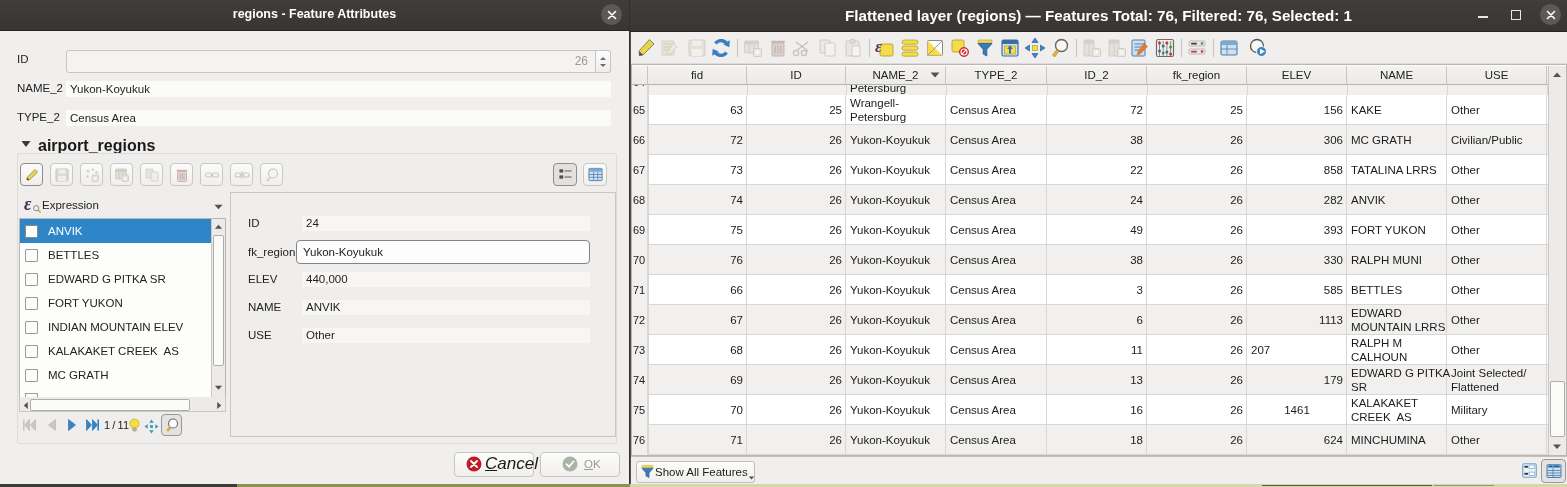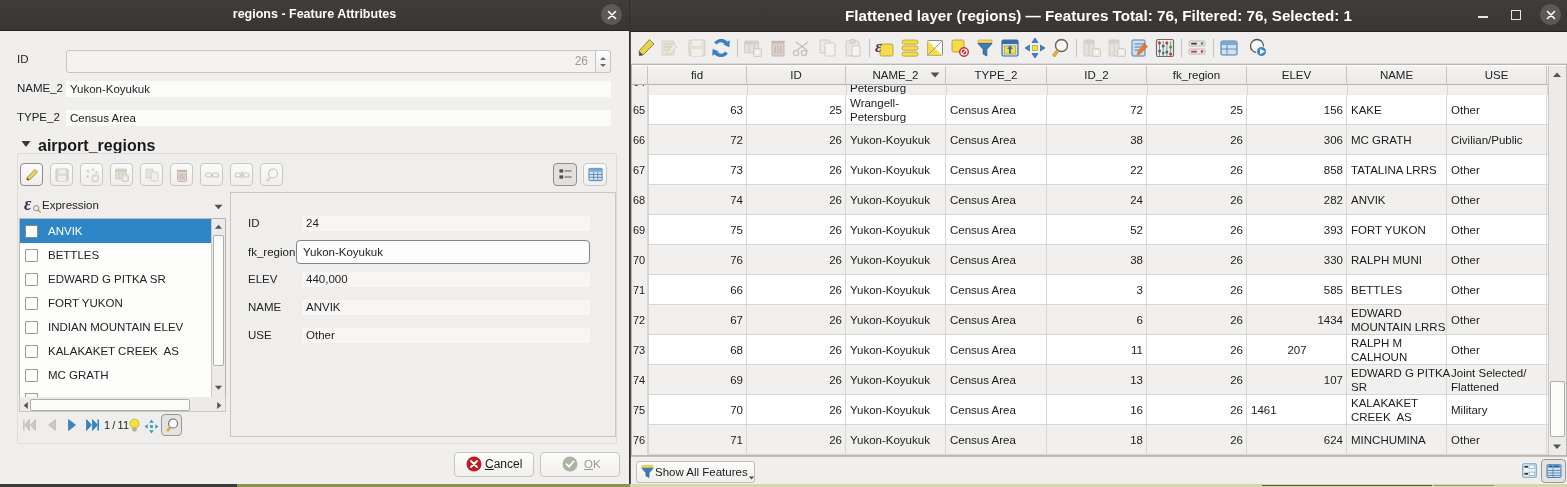--- a/index.html
+++ b/index.html
@@ -197,21 +197,21 @@
 <div class="abs" style="left:302px;top:300px;width:288px;height:15px;background:#f7f6f5;"></div>
 <div class="abs" style="left:306px;top:300px;width:280px;height:15px;line-height:15px;font-size:11.5px;color:#232323;">ANVIK</div>
 <div class="abs" style="left:248px;top:329px;width:52px;height:15px;font-size:11.5px;color:#232323;">USE</div>
 <div class="abs" style="left:302px;top:328px;width:288px;height:15px;background:#f7f6f5;"></div>
 <div class="abs" style="left:306px;top:328px;width:280px;height:15px;line-height:15px;font-size:11.5px;color:#232323;">Other</div>
 <div class="abs" style="left:454px;top:452px;width:80px;height:25px;background:linear-gradient(#fcfcfb,#f1f0ef);border:1px solid #c6c5c4;border-radius:4px;box-sizing:border-box;"></div>
 <svg class="abs" style="left:466px;top:456px;width:16px;height:16px;" viewBox="0 0 16 16">
     <circle cx="8" cy="8" r="7.5" fill="#c01c28"></circle>
     <path d="M5 5 L11 11 M11 5 L5 11" stroke="#ffffff" stroke-width="1.8" stroke-linecap="round"></path>
   </svg>
-<div class="abs" style="left:485px;top:456px;width:46px;height:16px;font-size:12px;color:#1a1a1a;line-height:16px;"><u>C</u>ancel</div>
+<div class="abs" style="left:485px;top:456px;width:46px;height:16px;font-size:17px;color:#1a1a1a;line-height:16px;font-style:italic;"><u>C</u>ancel</div>
 <div class="abs" style="left:540px;top:452px;width:80px;height:25px;background:linear-gradient(#fcfcfb,#f1f0ef);border:1px solid #c6c5c4;border-radius:4px;box-sizing:border-box;"></div>
 <svg class="abs" style="left:562px;top:456px;width:16px;height:16px;" viewBox="0 0 16 16">
     <circle cx="8" cy="8" r="7.5" fill="#aab4a4"></circle>
     <path d="M4.5 8.2 L7 10.7 L11.5 5.5" stroke="#ffffff" stroke-width="1.8" fill="none" stroke-linecap="round"></path>
   </svg>
 <div class="abs" style="left:584px;top:456px;width:30px;height:16px;font-size:11.5px;color:#9a9998;line-height:16px;"><u>O</u>K</div>
 <div class="abs" style="left:630px;top:0px;width:937px;height:484px;background:#f0efee;border-left:1px solid #55514e;box-sizing:border-box;"></div>
 <div class="abs" style="left:630px;top:0px;width:937px;height:32px;background:linear-gradient(#413d3a,#393532);border-bottom:1px solid #262422;box-sizing:border-box;"></div>
 <div class="abs" style="left:630px;top:0px;width:937px;height:31px;line-height:31px;text-align:center;color:#fff;font-weight:bold;font-size:15.2px;">Flattened layer (regions) — Features Total: 76, Filtered: 76, Selected: 1</div>
 <div class="abs" style="left:1478px;top:16px;width:10px;height:1.8px;background:#e8e7e6;"></div>
@@ -503,21 +503,21 @@
 <div class="abs" style="left:1046px;top:215px;width:1px;height:30px;background:#d8d7d6;"></div>
 <div class="abs" style="left:1146px;top:215px;width:1px;height:30px;background:#d8d7d6;"></div>
 <div class="abs" style="left:1246px;top:215px;width:1px;height:30px;background:#d8d7d6;"></div>
 <div class="abs" style="left:1346px;top:215px;width:1px;height:30px;background:#d8d7d6;"></div>
 <div class="abs" style="left:1446px;top:215px;width:1px;height:30px;background:#d8d7d6;"></div>
 <div class="abs" style="left:1546px;top:215px;width:1px;height:30px;background:#d8d7d6;"></div>
 <div class="abs" style="left:652px;top:215px;width:91px;height:30px;line-height:30px;font-size:11.5px;color:#1c1c1c;text-align:right;white-space:nowrap;">75</div>
 <div class="abs" style="left:751px;top:215px;width:91px;height:30px;line-height:30px;font-size:11.5px;color:#1c1c1c;text-align:right;white-space:nowrap;">26</div>
 <div class="abs" style="left:850px;top:215px;width:92px;height:30px;line-height:30px;font-size:11.5px;color:#1c1c1c;text-align:left;white-space:nowrap;">Yukon-Koyukuk</div>
 <div class="abs" style="left:950px;top:215px;width:93px;height:30px;line-height:30px;font-size:11.5px;color:#1c1c1c;text-align:left;white-space:nowrap;">Census Area</div>
-<div class="abs" style="left:1051px;top:215px;width:92px;height:30px;line-height:30px;font-size:11.5px;color:#1c1c1c;text-align:right;white-space:nowrap;">52</div>
+<div class="abs" style="left:1051px;top:215px;width:92px;height:30px;line-height:30px;font-size:11.5px;color:#1c1c1c;text-align:right;white-space:nowrap;">49</div>
 <div class="abs" style="left:1151px;top:215px;width:92px;height:30px;line-height:30px;font-size:11.5px;color:#1c1c1c;text-align:right;white-space:nowrap;">26</div>
 <div class="abs" style="left:1251px;top:215px;width:92px;height:30px;line-height:30px;font-size:11.5px;color:#1c1c1c;text-align:right;white-space:nowrap;">393</div>
 <div class="abs" style="left:1351px;top:215px;width:92px;height:30px;line-height:30px;font-size:11.5px;color:#1c1c1c;text-align:left;white-space:nowrap;">FORT YUKON</div>
 <div class="abs" style="left:1451px;top:215px;width:92px;height:30px;line-height:30px;font-size:11.5px;color:#1c1c1c;text-align:left;white-space:nowrap;">Other</div>
 <div class="abs" style="left:632px;top:245px;width:916px;height:30px;background:#f1f0ef;border-bottom:1px solid #d8d7d6;box-sizing:border-box;"></div>
 <div class="abs" style="left:632px;top:245px;width:16px;height:30px;background:#f1f0ef;border-right:1px solid #d8d7d6;box-sizing:border-box;line-height:30px;font-size:11px;color:#232323;padding-left:1px;">70</div>
 <div class="abs" style="left:648px;top:245px;width:1px;height:30px;background:#d8d7d6;"></div>
 <div class="abs" style="left:746px;top:245px;width:1px;height:30px;background:#d8d7d6;"></div>
 <div class="abs" style="left:845px;top:245px;width:1px;height:30px;background:#d8d7d6;"></div>
 <div class="abs" style="left:945px;top:245px;width:1px;height:30px;background:#d8d7d6;"></div>
@@ -568,21 +568,21 @@
 <div class="abs" style="left:1246px;top:305px;width:1px;height:30px;background:#d8d7d6;"></div>
 <div class="abs" style="left:1346px;top:305px;width:1px;height:30px;background:#d8d7d6;"></div>
 <div class="abs" style="left:1446px;top:305px;width:1px;height:30px;background:#d8d7d6;"></div>
 <div class="abs" style="left:1546px;top:305px;width:1px;height:30px;background:#d8d7d6;"></div>
 <div class="abs" style="left:652px;top:305px;width:91px;height:30px;line-height:30px;font-size:11.5px;color:#1c1c1c;text-align:right;white-space:nowrap;">67</div>
 <div class="abs" style="left:751px;top:305px;width:91px;height:30px;line-height:30px;font-size:11.5px;color:#1c1c1c;text-align:right;white-space:nowrap;">26</div>
 <div class="abs" style="left:850px;top:305px;width:92px;height:30px;line-height:30px;font-size:11.5px;color:#1c1c1c;text-align:left;white-space:nowrap;">Yukon-Koyukuk</div>
 <div class="abs" style="left:950px;top:305px;width:93px;height:30px;line-height:30px;font-size:11.5px;color:#1c1c1c;text-align:left;white-space:nowrap;">Census Area</div>
 <div class="abs" style="left:1051px;top:305px;width:92px;height:30px;line-height:30px;font-size:11.5px;color:#1c1c1c;text-align:right;white-space:nowrap;">6</div>
 <div class="abs" style="left:1151px;top:305px;width:92px;height:30px;line-height:30px;font-size:11.5px;color:#1c1c1c;text-align:right;white-space:nowrap;">26</div>
-<div class="abs" style="left:1251px;top:305px;width:92px;height:30px;line-height:30px;font-size:11.5px;color:#1c1c1c;text-align:right;white-space:nowrap;">1434</div>
+<div class="abs" style="left:1251px;top:305px;width:92px;height:30px;line-height:30px;font-size:11.5px;color:#1c1c1c;text-align:right;white-space:nowrap;">1113</div>
 <div class="abs" style="left:1351px;top:306px;width:92px;height:28px;font-size:11.5px;color:#1c1c1c;text-align:left;white-space:nowrap;">
     <div style="line-height:14px">EDWARD</div>
     <div style="line-height:14px">MOUNTAIN LRRS</div>
   </div>
 <div class="abs" style="left:1451px;top:305px;width:92px;height:30px;line-height:30px;font-size:11.5px;color:#1c1c1c;text-align:left;white-space:nowrap;">Other</div>
 <div class="abs" style="left:632px;top:335px;width:916px;height:30px;background:#ffffff;border-bottom:1px solid #d8d7d6;box-sizing:border-box;"></div>
 <div class="abs" style="left:632px;top:335px;width:16px;height:30px;background:#f1f0ef;border-right:1px solid #d8d7d6;box-sizing:border-box;line-height:30px;font-size:11px;color:#232323;padding-left:1px;">73</div>
 <div class="abs" style="left:648px;top:335px;width:1px;height:30px;background:#d8d7d6;"></div>
 <div class="abs" style="left:746px;top:335px;width:1px;height:30px;background:#d8d7d6;"></div>
 <div class="abs" style="left:845px;top:335px;width:1px;height:30px;background:#d8d7d6;"></div>
@@ -592,21 +592,21 @@
 <div class="abs" style="left:1246px;top:335px;width:1px;height:30px;background:#d8d7d6;"></div>
 <div class="abs" style="left:1346px;top:335px;width:1px;height:30px;background:#d8d7d6;"></div>
 <div class="abs" style="left:1446px;top:335px;width:1px;height:30px;background:#d8d7d6;"></div>
 <div class="abs" style="left:1546px;top:335px;width:1px;height:30px;background:#d8d7d6;"></div>
 <div class="abs" style="left:652px;top:335px;width:91px;height:30px;line-height:30px;font-size:11.5px;color:#1c1c1c;text-align:right;white-space:nowrap;">68</div>
 <div class="abs" style="left:751px;top:335px;width:91px;height:30px;line-height:30px;font-size:11.5px;color:#1c1c1c;text-align:right;white-space:nowrap;">26</div>
 <div class="abs" style="left:850px;top:335px;width:92px;height:30px;line-height:30px;font-size:11.5px;color:#1c1c1c;text-align:left;white-space:nowrap;">Yukon-Koyukuk</div>
 <div class="abs" style="left:950px;top:335px;width:93px;height:30px;line-height:30px;font-size:11.5px;color:#1c1c1c;text-align:left;white-space:nowrap;">Census Area</div>
 <div class="abs" style="left:1051px;top:335px;width:92px;height:30px;line-height:30px;font-size:11.5px;color:#1c1c1c;text-align:right;white-space:nowrap;">11</div>
 <div class="abs" style="left:1151px;top:335px;width:92px;height:30px;line-height:30px;font-size:11.5px;color:#1c1c1c;text-align:right;white-space:nowrap;">26</div>
-<div class="abs" style="left:1251px;top:335px;width:92px;height:30px;line-height:30px;font-size:11.5px;color:#1c1c1c;text-align:center;white-space:nowrap;">207</div>
+<div class="abs" style="left:1251px;top:335px;width:92px;height:30px;line-height:30px;font-size:11.5px;color:#1c1c1c;text-align:left;white-space:nowrap;">207</div>
 <div class="abs" style="left:1351px;top:336px;width:92px;height:28px;font-size:11.5px;color:#1c1c1c;text-align:left;white-space:nowrap;">
     <div style="line-height:14px">RALPH M</div>
     <div style="line-height:14px">CALHOUN</div>
   </div>
 <div class="abs" style="left:1451px;top:335px;width:92px;height:30px;line-height:30px;font-size:11.5px;color:#1c1c1c;text-align:left;white-space:nowrap;">Other</div>
 <div class="abs" style="left:632px;top:365px;width:916px;height:30px;background:#f1f0ef;border-bottom:1px solid #d8d7d6;box-sizing:border-box;"></div>
 <div class="abs" style="left:632px;top:365px;width:16px;height:30px;background:#f1f0ef;border-right:1px solid #d8d7d6;box-sizing:border-box;line-height:30px;font-size:11px;color:#232323;padding-left:1px;">74</div>
 <div class="abs" style="left:648px;top:365px;width:1px;height:30px;background:#d8d7d6;"></div>
 <div class="abs" style="left:746px;top:365px;width:1px;height:30px;background:#d8d7d6;"></div>
 <div class="abs" style="left:845px;top:365px;width:1px;height:30px;background:#d8d7d6;"></div>
@@ -616,21 +616,21 @@
 <div class="abs" style="left:1246px;top:365px;width:1px;height:30px;background:#d8d7d6;"></div>
 <div class="abs" style="left:1346px;top:365px;width:1px;height:30px;background:#d8d7d6;"></div>
 <div class="abs" style="left:1446px;top:365px;width:1px;height:30px;background:#d8d7d6;"></div>
 <div class="abs" style="left:1546px;top:365px;width:1px;height:30px;background:#d8d7d6;"></div>
 <div class="abs" style="left:652px;top:365px;width:91px;height:30px;line-height:30px;font-size:11.5px;color:#1c1c1c;text-align:right;white-space:nowrap;">69</div>
 <div class="abs" style="left:751px;top:365px;width:91px;height:30px;line-height:30px;font-size:11.5px;color:#1c1c1c;text-align:right;white-space:nowrap;">26</div>
 <div class="abs" style="left:850px;top:365px;width:92px;height:30px;line-height:30px;font-size:11.5px;color:#1c1c1c;text-align:left;white-space:nowrap;">Yukon-Koyukuk</div>
 <div class="abs" style="left:950px;top:365px;width:93px;height:30px;line-height:30px;font-size:11.5px;color:#1c1c1c;text-align:left;white-space:nowrap;">Census Area</div>
 <div class="abs" style="left:1051px;top:365px;width:92px;height:30px;line-height:30px;font-size:11.5px;color:#1c1c1c;text-align:right;white-space:nowrap;">13</div>
 <div class="abs" style="left:1151px;top:365px;width:92px;height:30px;line-height:30px;font-size:11.5px;color:#1c1c1c;text-align:right;white-space:nowrap;">26</div>
-<div class="abs" style="left:1251px;top:365px;width:92px;height:30px;line-height:30px;font-size:11.5px;color:#1c1c1c;text-align:right;white-space:nowrap;">107</div>
+<div class="abs" style="left:1251px;top:365px;width:92px;height:30px;line-height:30px;font-size:11.5px;color:#1c1c1c;text-align:right;white-space:nowrap;">179</div>
 <div class="abs" style="left:1351px;top:366px;width:92px;height:28px;font-size:11.5px;color:#1c1c1c;text-align:left;white-space:nowrap;">
     <div style="line-height:14px">EDWARD G PITKA</div>
     <div style="line-height:14px">SR</div>
   </div>
 <div class="abs" style="left:1451px;top:366px;width:92px;height:28px;font-size:11.5px;color:#1c1c1c;text-align:left;white-space:nowrap;">
     <div style="line-height:14px">Joint Selected/</div>
     <div style="line-height:14px">Flattened</div>
   </div>
 <div class="abs" style="left:632px;top:395px;width:916px;height:30px;background:#ffffff;border-bottom:1px solid #d8d7d6;box-sizing:border-box;"></div>
 <div class="abs" style="left:632px;top:395px;width:16px;height:30px;background:#f1f0ef;border-right:1px solid #d8d7d6;box-sizing:border-box;line-height:30px;font-size:11px;color:#232323;padding-left:1px;">75</div>
@@ -643,21 +643,21 @@
 <div class="abs" style="left:1246px;top:395px;width:1px;height:30px;background:#d8d7d6;"></div>
 <div class="abs" style="left:1346px;top:395px;width:1px;height:30px;background:#d8d7d6;"></div>
 <div class="abs" style="left:1446px;top:395px;width:1px;height:30px;background:#d8d7d6;"></div>
 <div class="abs" style="left:1546px;top:395px;width:1px;height:30px;background:#d8d7d6;"></div>
 <div class="abs" style="left:652px;top:395px;width:91px;height:30px;line-height:30px;font-size:11.5px;color:#1c1c1c;text-align:right;white-space:nowrap;">70</div>
 <div class="abs" style="left:751px;top:395px;width:91px;height:30px;line-height:30px;font-size:11.5px;color:#1c1c1c;text-align:right;white-space:nowrap;">26</div>
 <div class="abs" style="left:850px;top:395px;width:92px;height:30px;line-height:30px;font-size:11.5px;color:#1c1c1c;text-align:left;white-space:nowrap;">Yukon-Koyukuk</div>
 <div class="abs" style="left:950px;top:395px;width:93px;height:30px;line-height:30px;font-size:11.5px;color:#1c1c1c;text-align:left;white-space:nowrap;">Census Area</div>
 <div class="abs" style="left:1051px;top:395px;width:92px;height:30px;line-height:30px;font-size:11.5px;color:#1c1c1c;text-align:right;white-space:nowrap;">16</div>
 <div class="abs" style="left:1151px;top:395px;width:92px;height:30px;line-height:30px;font-size:11.5px;color:#1c1c1c;text-align:right;white-space:nowrap;">26</div>
-<div class="abs" style="left:1251px;top:395px;width:92px;height:36px;line-height:30px;font-size:11.5px;color:#1c1c1c;text-align:left;white-space:nowrap;">1461</div>
+<div class="abs" style="left:1251px;top:395px;width:92px;height:36px;line-height:30px;font-size:11.5px;color:#1c1c1c;text-align:center;white-space:nowrap;">1461</div>
 <div class="abs" style="left:1351px;top:396px;width:92px;height:28px;font-size:11.5px;color:#1c1c1c;text-align:left;white-space:nowrap;">
     <div style="line-height:14px">KALAKAKET</div>
     <div style="line-height:14px">CREEK&nbsp; AS</div>
   </div>
 <div class="abs" style="left:1451px;top:395px;width:92px;height:30px;line-height:30px;font-size:11.5px;color:#1c1c1c;text-align:left;white-space:nowrap;">Military</div>
 <div class="abs" style="left:632px;top:425px;width:916px;height:30px;background:#f1f0ef;border-bottom:1px solid #d8d7d6;box-sizing:border-box;"></div>
 <div class="abs" style="left:632px;top:425px;width:16px;height:30px;background:#f1f0ef;border-right:1px solid #d8d7d6;box-sizing:border-box;line-height:30px;font-size:11px;color:#232323;padding-left:1px;">76</div>
 <div class="abs" style="left:648px;top:425px;width:1px;height:30px;background:#d8d7d6;"></div>
 <div class="abs" style="left:746px;top:425px;width:1px;height:30px;background:#d8d7d6;"></div>
 <div class="abs" style="left:845px;top:425px;width:1px;height:30px;background:#d8d7d6;"></div>

